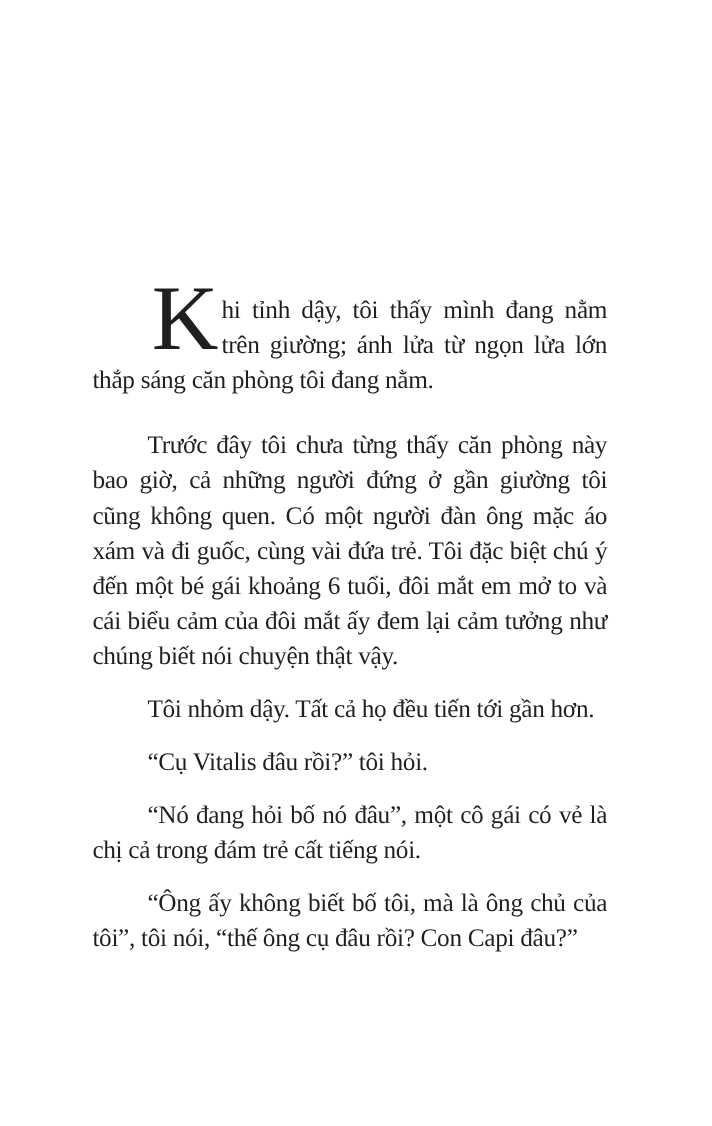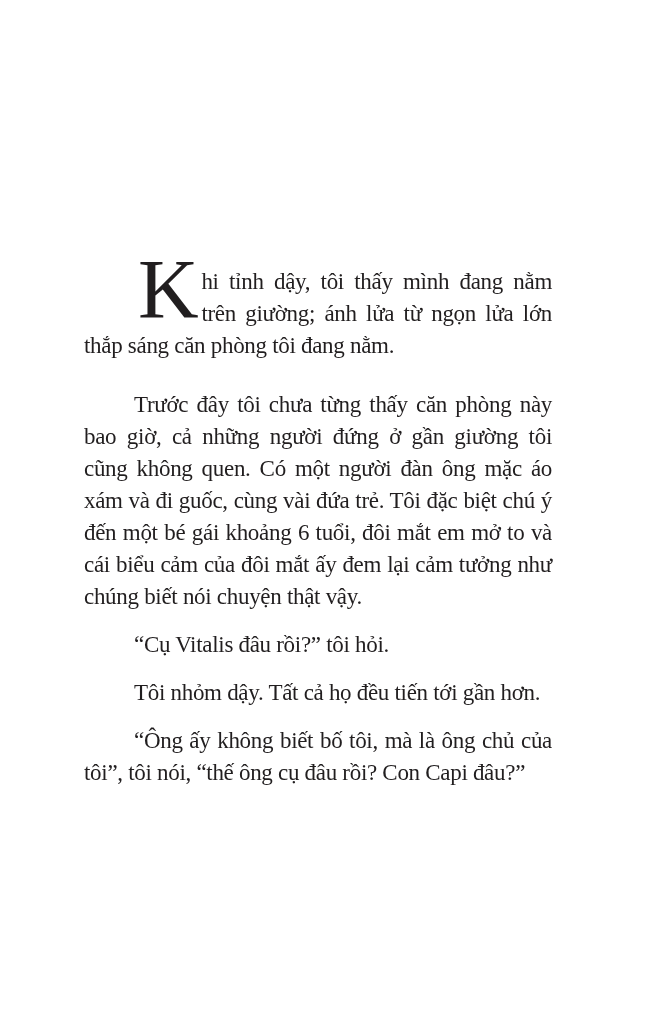--- a/index.html
+++ b/index.html
@@ -51,21 +51,22 @@
 
 <div class="page">
   <div class="text-block">
 
     <p class="para first">
       <span class="dropcap">K</span><span>hi tỉnh dậy, tôi thấy mình đang nằm trên giường; ánh lửa từ ngọn lửa lớn thắp sáng căn phòng tôi đang nằm.</span>
     </p>
 
     <p class="para">Trước đây tôi chưa từng thấy căn phòng này bao giờ, cả những người đứng ở gần giường tôi cũng không quen. Có một người đàn ông mặc áo xám và đi guốc, cùng vài đứa trẻ. Tôi đặc biệt chú ý đến một bé gái khoảng 6 tuổi, đôi mắt em mở to và cái biểu cảm của đôi mắt ấy đem lại cảm tưởng như chúng biết nói chuyện thật vậy.</p>
 
+    <p class="para">Tôi nhỏm dậy. Tất cả họ đều tiến tới gần hơn.</p>
+
     <p class="para">“Cụ Vitalis đâu rồi?” tôi hỏi.</p>
 
-    <p class="para">Tôi nhỏm dậy. Tất cả họ đều tiến tới gần hơn.</p>
-
+    <p class="para">“Nó đang hỏi bố nó đâu”, một cô gái có vẻ là chị cả trong đám trẻ cất tiếng nói.</p>
 
     <p class="para">“Ông ấy không biết bố tôi, mà là ông chủ của tôi”, tôi nói, “thế ông cụ đâu rồi? Con Capi đâu?”</p>
 
   </div>
 </div>
 
 </body></html>

